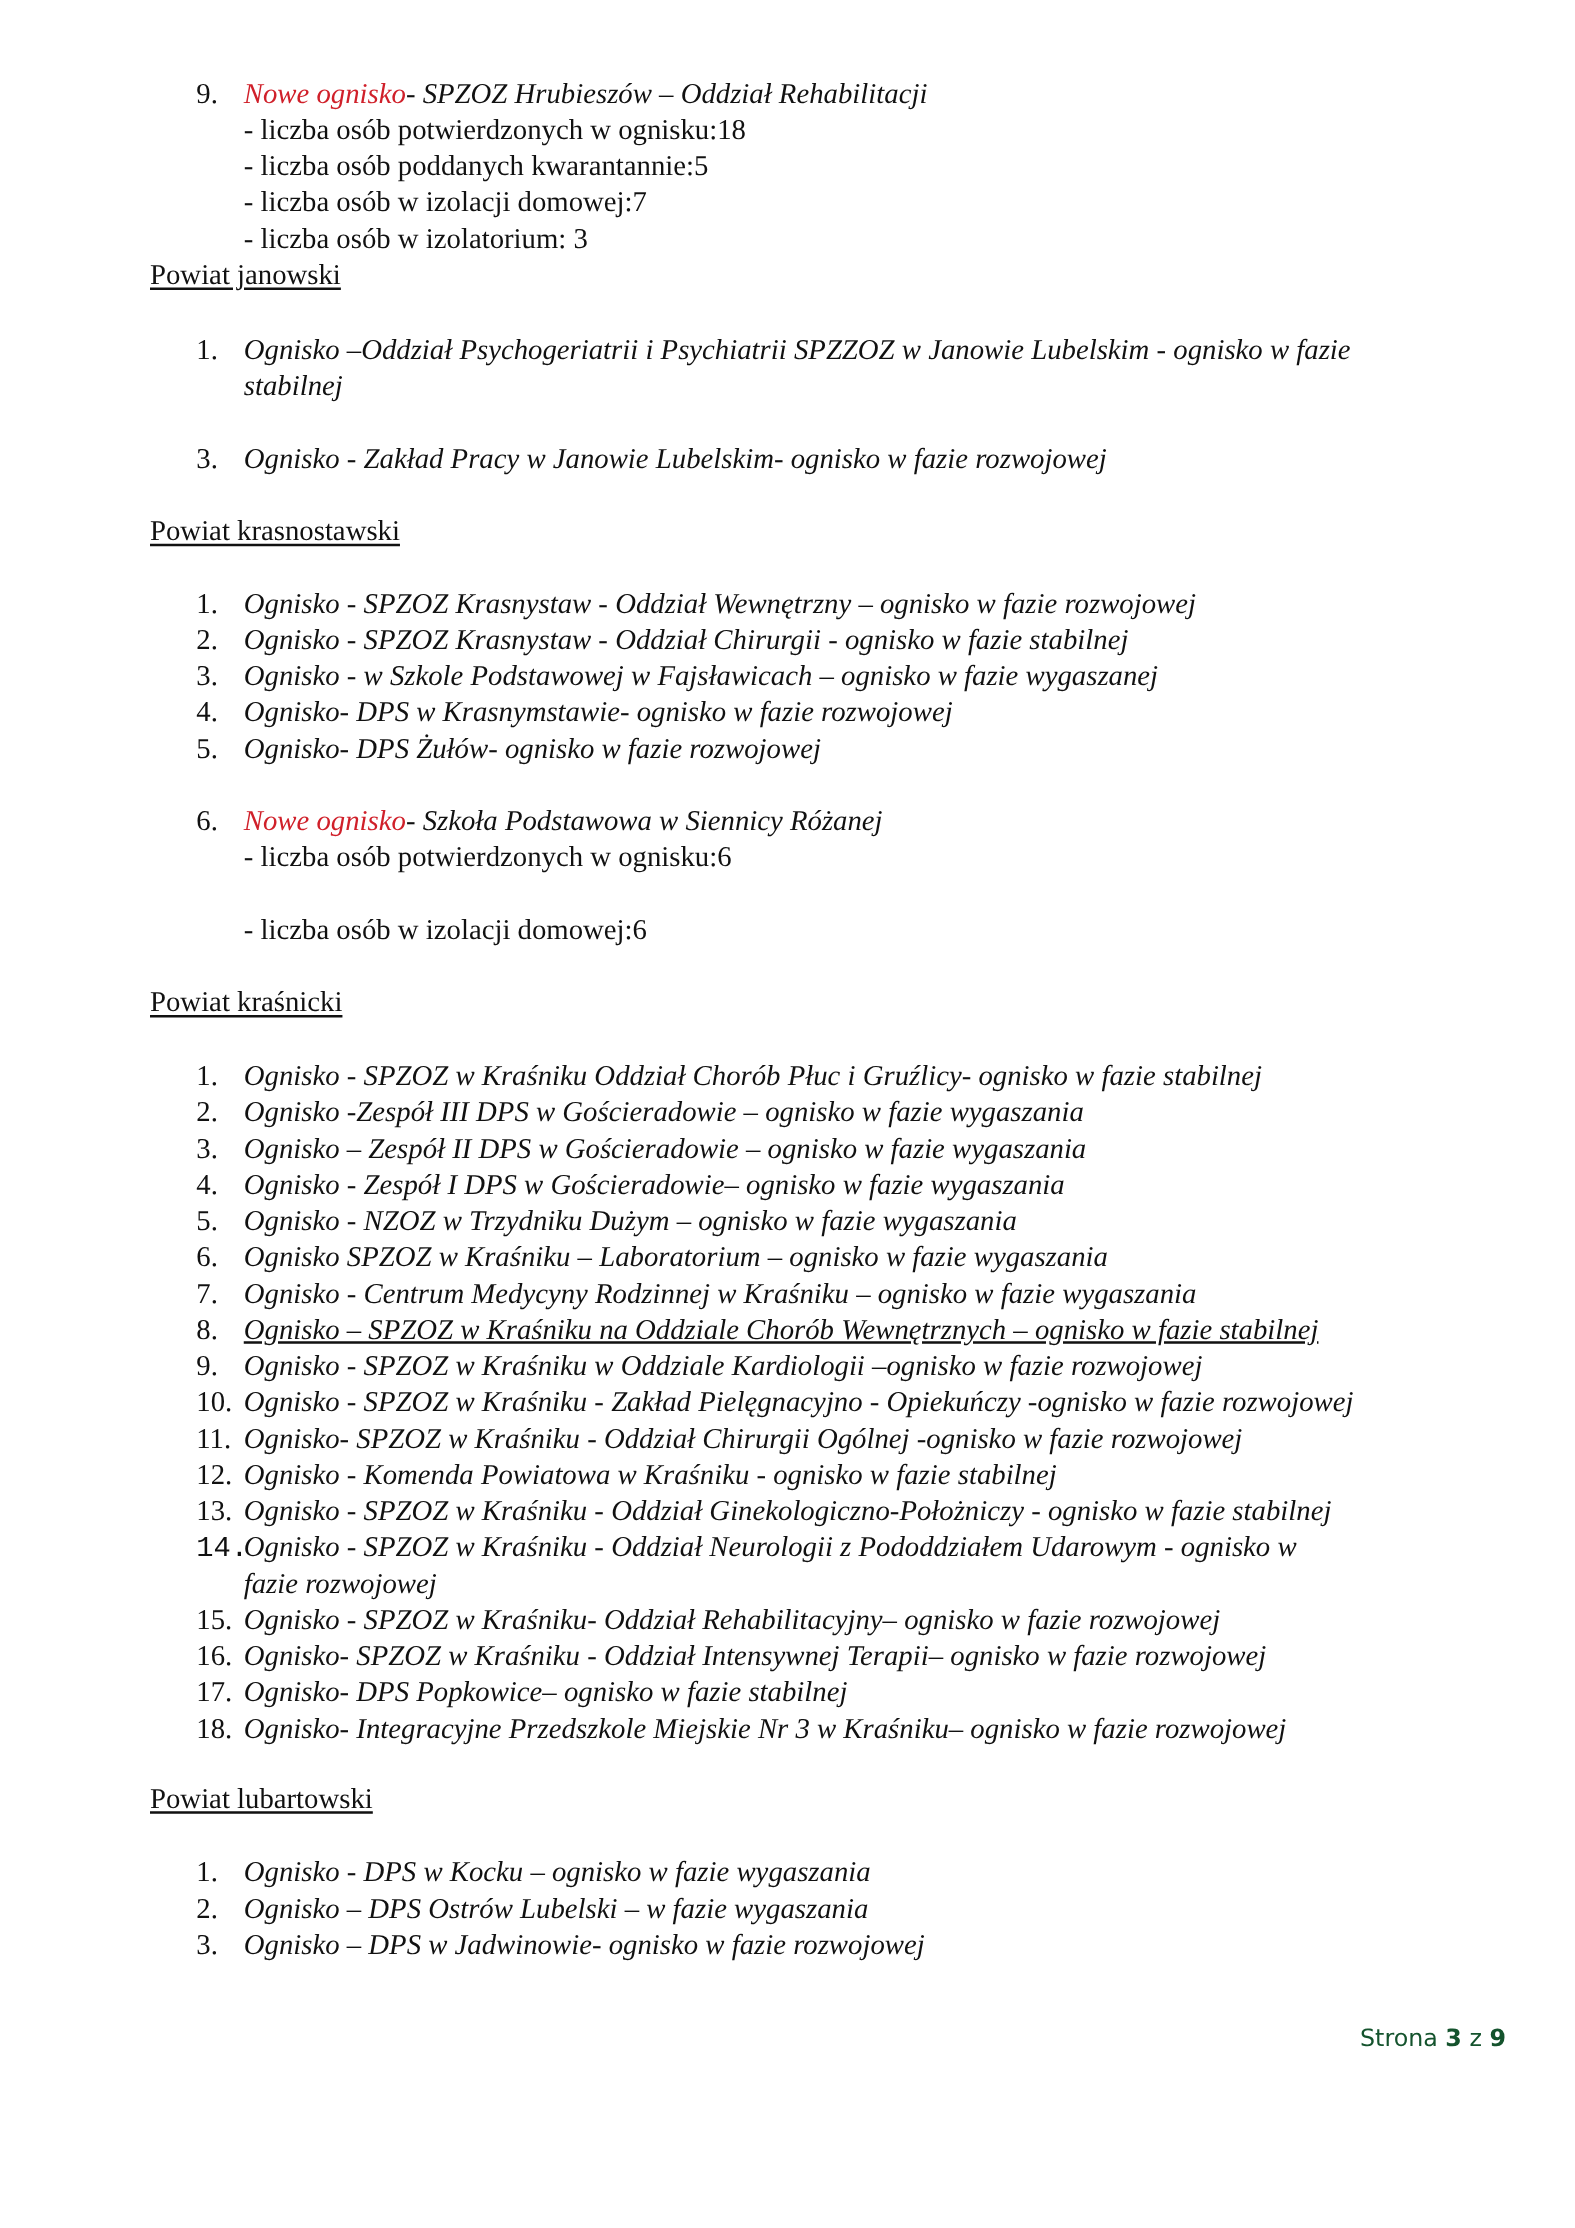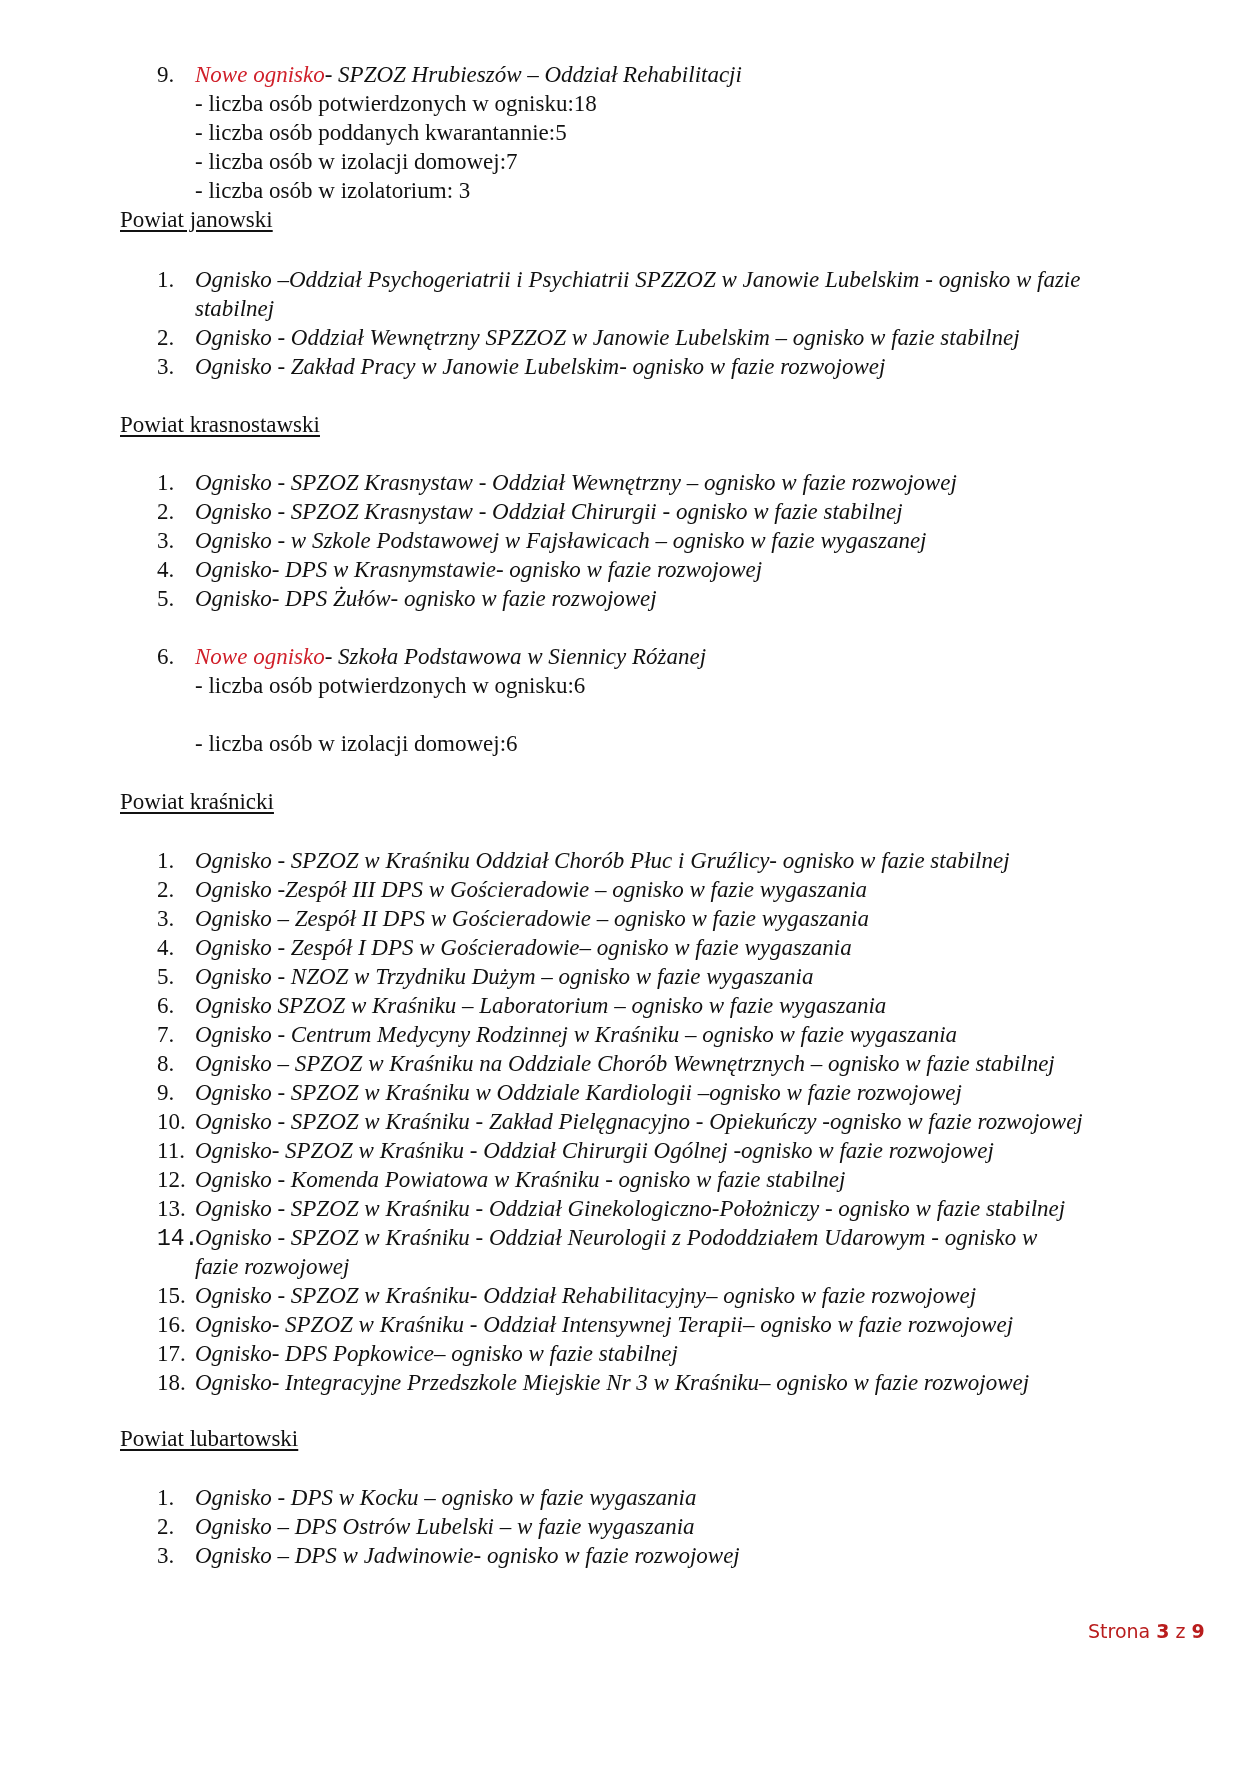--- a/index.html
+++ b/index.html
@@ -8,40 +8,39 @@
   .page { position: absolute; left: 0; top: 0; width: 1260px; height: 1296px; padding-left: 20px; }
   .line { position: absolute; font-size: 23px; line-height: 29px; white-space: nowrap; }
   .it { font-style: italic; }
   .red { color: #d0202a; }
   .heading { text-decoration: underline; text-underline-offset: 3px; left: 120px; text-align: center; }
   .num { display: inline-block; width: 38px; }
   .sub { left: 195px; }
   .item { left: 157px; }
   .cont { left: 195px; }
   .footer { position: absolute; left: 1088px; top: 1620px; font-family: "DejaVu Sans", sans-serif;
-            font-size: 19px; color: #b91c1c; }
+            font-size: 19px; color: #14532d; }
   .footer b { font-weight: bold; }
 </style>
 </head>
 <body>
 
 <div class="page">
 
   <div class="line item" style="top:60px">
     <span class="num">9.</span><span class="it red" style="color: rgb(208, 32, 42);">Nowe ognisko</span><span class="it">- SPZOZ Hrubieszów – Oddział Rehabilitacji</span>
   </div>
   <div class="line sub" style="top:89px">- liczba osób potwierdzonych w ognisku:18</div>
   <div class="line sub" style="top:118px">- liczba osób poddanych kwarantannie:5</div>
   <div class="line sub" style="top:147px">- liczba osób w izolacji domowej:7</div>
   <div class="line sub" style="top:176px">- liczba osób w izolatorium: 3</div>
 
   <div class="line heading" style="top:205px">Powiat janowski</div>
   <div class="line item it" style="top:265px"><span class="num" style="font-style:normal">1.</span><span>Ognisko –Oddział Psychogeriatrii i Psychiatrii SPZZOZ w Janowie Lubelskim - ognisko w fazie</span></div>
   <div class="line cont it" style="top:294px">stabilnej</div>
-  <div class="line item it" style="top:323px"><span class="num" style="font-style:normal">2.</span><span>Ognisko  - Oddział Wewnętrzny SPZZOZ w Janowie Lubelskim – ognisko w fazie stabilnej</span></div>
   <div class="line item it" style="top:352px"><span class="num" style="font-style:normal">3.</span><span>Ognisko - Zakład Pracy w Janowie Lubelskim- ognisko w fazie rozwojowej</span></div>
 
   <div class="line heading" style="top:410px">Powiat krasnostawski</div>
   <div class="line item it" style="top:468px"><span class="num" style="font-style:normal">1.</span><span>Ognisko - SPZOZ Krasnystaw - Oddział Wewnętrzny – ognisko w fazie rozwojowej</span></div>
   <div class="line item it" style="top:497px"><span class="num" style="font-style:normal">2.</span><span>Ognisko - SPZOZ Krasnystaw - Oddział Chirurgii - ognisko w fazie stabilnej</span></div>
   <div class="line item it" style="top:526px"><span class="num" style="font-style:normal">3.</span><span>Ognisko - w Szkole Podstawowej w Fajsławicach – ognisko w fazie wygaszanej</span></div>
   <div class="line item it" style="top:555px"><span class="num" style="font-style:normal">4.</span><span>Ognisko- DPS w Krasnymstawie- ognisko w fazie rozwojowej</span></div>
   <div class="line item it" style="top:584px"><span class="num" style="font-style:normal">5.</span><span>Ognisko- DPS Żułów- ognisko w fazie rozwojowej</span></div>
 
   <div class="line item" style="top:642px">
@@ -52,21 +51,21 @@
 
   <div class="line heading" style="top:787px">Powiat kraśnicki</div>
   <div id="krasnicki-list">
       <div class="line item it" style="top: 846px; left: 157px;"><span class="num" style="font-style: normal; width: 38px;">1.</span><span>Ognisko - SPZOZ w Kraśniku Oddział Chorób Płuc i Gruźlicy- ognisko w fazie stabilnej</span></div>
       <div class="line item it" style="top: 875px; left: 157px;"><span class="num" style="font-style: normal; width: 38px;">2.</span><span>Ognisko -Zespół III DPS w Gościeradowie – ognisko w fazie wygaszania</span></div>
       <div class="line item it" style="top: 904px; left: 157px;"><span class="num" style="font-style: normal; width: 38px;">3.</span><span>Ognisko –  Zespół II  DPS w Gościeradowie – ognisko w fazie wygaszania</span></div>
       <div class="line item it" style="top: 933px; left: 157px;"><span class="num" style="font-style: normal; width: 38px;">4.</span><span>Ognisko - Zespół I DPS w Gościeradowie– ognisko w fazie wygaszania</span></div>
       <div class="line item it" style="top: 962px; left: 157px;"><span class="num" style="font-style: normal; width: 38px;">5.</span><span>Ognisko -  NZOZ w Trzydniku Dużym – ognisko w fazie wygaszania</span></div>
       <div class="line item it" style="top: 991px; left: 157px;"><span class="num" style="font-style: normal; width: 38px;">6.</span><span>Ognisko  SPZOZ w Kraśniku – Laboratorium – ognisko w fazie wygaszania</span></div>
       <div class="line item it" style="top: 1020px; left: 157px;"><span class="num" style="font-style: normal; width: 38px;">7.</span><span>Ognisko - Centrum Medycyny Rodzinnej w Kraśniku – ognisko w fazie wygaszania</span></div>
-      <div class="line item it" style="top: 1049px; left: 157px;"><span class="num" style="font-style: normal; width: 38px;">8.</span><span>Ognisko – SPZOZ w Kraśniku na Oddziale Chorób Wewnętrznych – ognisko w fazie stabilnej</span></div>
+      <div class="line item it" style="top: 1049px; left: 157px; text-decoration: underline;"><span class="num" style="font-style: normal; width: 38px;">8.</span><span>Ognisko – SPZOZ w Kraśniku na Oddziale Chorób Wewnętrznych – ognisko w fazie stabilnej</span></div>
       <div class="line item it" style="top: 1078px; left: 157px;"><span class="num" style="font-style: normal; width: 38px;">9.</span><span>Ognisko - SPZOZ w Kraśniku w Oddziale Kardiologii –ognisko w fazie rozwojowej</span></div>
       <div class="line item it" style="top: 1107px; left: 157px;"><span class="num" style="font-style: normal; width: 38px;">10.</span><span>Ognisko - SPZOZ w Kraśniku - Zakład Pielęgnacyjno - Opiekuńczy -ognisko w fazie rozwojowej</span></div>
       <div class="line item it" style="top: 1136px; left: 157px;"><span class="num" style="font-style: normal; width: 38px;">11.</span><span>Ognisko-  SPZOZ w Kraśniku - Oddział Chirurgii Ogólnej -ognisko w fazie rozwojowej</span></div>
       <div class="line item it" style="top: 1165px; left: 157px;"><span class="num" style="font-style: normal; width: 38px;">12.</span><span>Ognisko -  Komenda Powiatowa w Kraśniku - ognisko w fazie stabilnej</span></div>
       <div class="line item it" style="top: 1194px; left: 157px;"><span class="num" style="font-style: normal; width: 38px;">13.</span><span>Ognisko  - SPZOZ w  Kraśniku -  Oddział Ginekologiczno-Położniczy - ognisko w fazie stabilnej</span></div>
       <div class="line item it" style="top: 1223px; left: 157px;"><span class="num" style="font-style: normal; width: 38px; font-family: Liberation Mono, monospace;">14.</span><span>Ognisko -  SPZOZ  w Kraśniku  - Oddział Neurologii z Pododdziałem Udarowym - ognisko w</span></div>
       <div class="line cont it" style="top: 1252px;">fazie rozwojowej</div>
       <div class="line item it" style="top: 1281px; left: 157px;"><span class="num" style="font-style: normal; width: 38px;">15.</span><span>Ognisko - SPZOZ w Kraśniku- Oddział Rehabilitacyjny– ognisko w fazie rozwojowej</span></div>
       <div class="line item it" style="top: 1310px; left: 157px;"><span class="num" style="font-style: normal; width: 38px;">16.</span><span>Ognisko- SPZOZ w Kraśniku - Oddział Intensywnej Terapii– ognisko w fazie rozwojowej</span></div>
       <div class="line item it" style="top: 1339px; left: 157px;"><span class="num" style="font-style: normal; width: 38px;">17.</span><span>Ognisko- DPS Popkowice– ognisko w fazie stabilnej</span></div>

